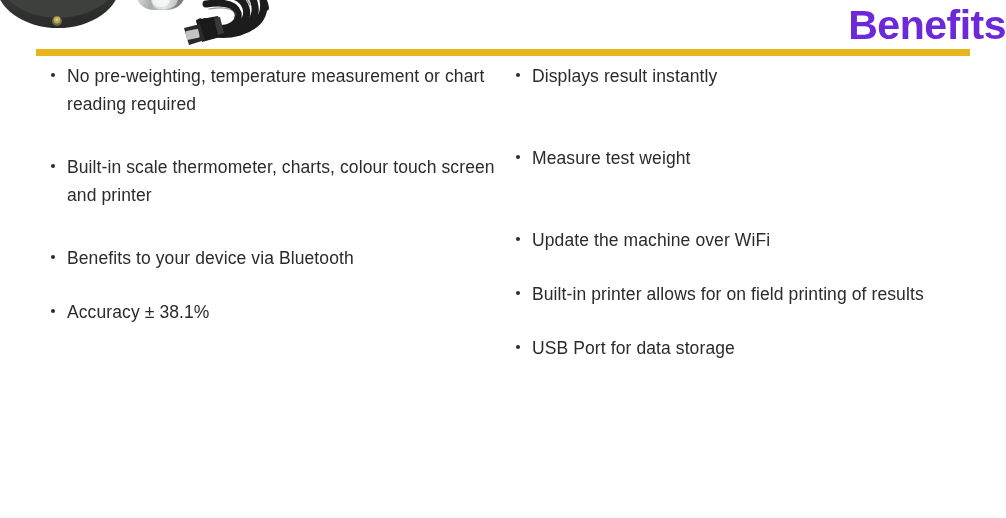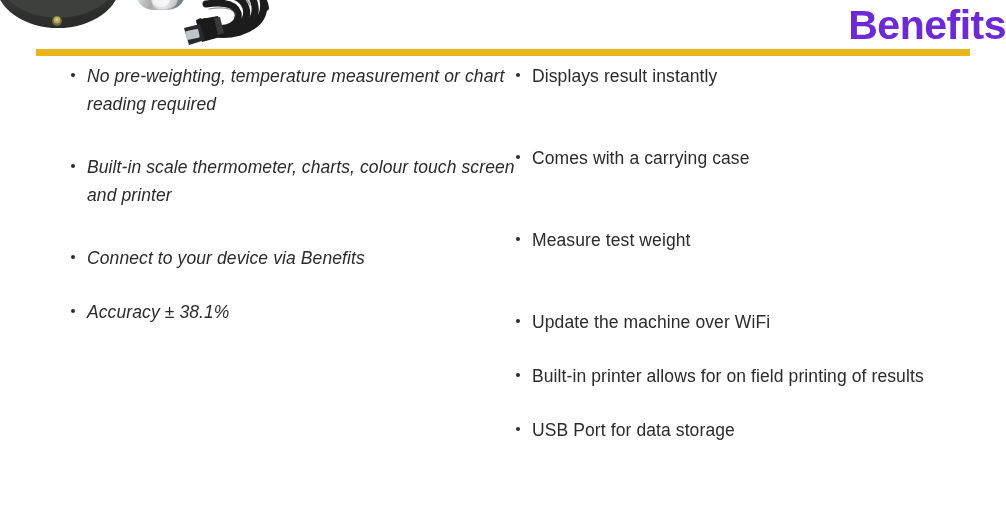--- a/index.html
+++ b/index.html
@@ -67,21 +67,21 @@
     position: absolute;
     left: 0;
     top: 62px;
     width: 1006px;
     height: 456px;
   }
   .col {
     position: absolute;
     top: 0;
   }
-  .col-left  { left: 67px;  width: 455px; font-style: italic; }
+  .col-left  { left: 47px;  width: 455px; }
   .col-right { left: 512px; width: 470px; }
 
   .bullet-list {
     list-style: none;
     margin: 0;
     padding: 0;
   }
   .bullet-item {
     position: relative;
     padding-left: 20px;
@@ -196,41 +196,37 @@
         <li class="bullet-item">
           <span class="bullet-dot"></span>
           <span class="bullet-text">No pre-weighting, temperature measurement or chart reading required</span>
         </li>
         <li class="bullet-item">
           <span class="bullet-dot"></span>
           <span class="bullet-text">Built-in scale thermometer, charts, colour touch screen and printer</span>
         </li>
         <li class="bullet-item tight">
           <span class="bullet-dot"></span>
-          <span class="bullet-text">Connect to your device via Benefits</span>
+          <span class="bullet-text">Benefits to your device via Bluetooth</span>
         </li>
         <li class="bullet-item">
           <span class="bullet-dot"></span>
           <span class="bullet-text">Accuracy ± 38.1%</span>
         </li>
       </ul>
     </div>
 
     <div class="col col-right">
       <ul class="bullet-list">
         <li class="bullet-item">
           <span class="bullet-dot"></span>
           <span class="bullet-text">Displays result instantly</span>
         </li>
         <li class="bullet-item">
           <span class="bullet-dot"></span>
-          <span class="bullet-text">Comes with a carrying case</span>
-        </li>
-        <li class="bullet-item">
-          <span class="bullet-dot"></span>
           <span class="bullet-text">Measure test weight</span>
         </li>
         <li class="bullet-item short-gap">
           <span class="bullet-dot"></span>
           <span class="bullet-text">Update the machine over WiFi</span>
         </li>
         <li class="bullet-item short-gap">
           <span class="bullet-dot"></span>
           <span class="bullet-text">Built-in printer allows for on field printing of results</span>
         </li>

